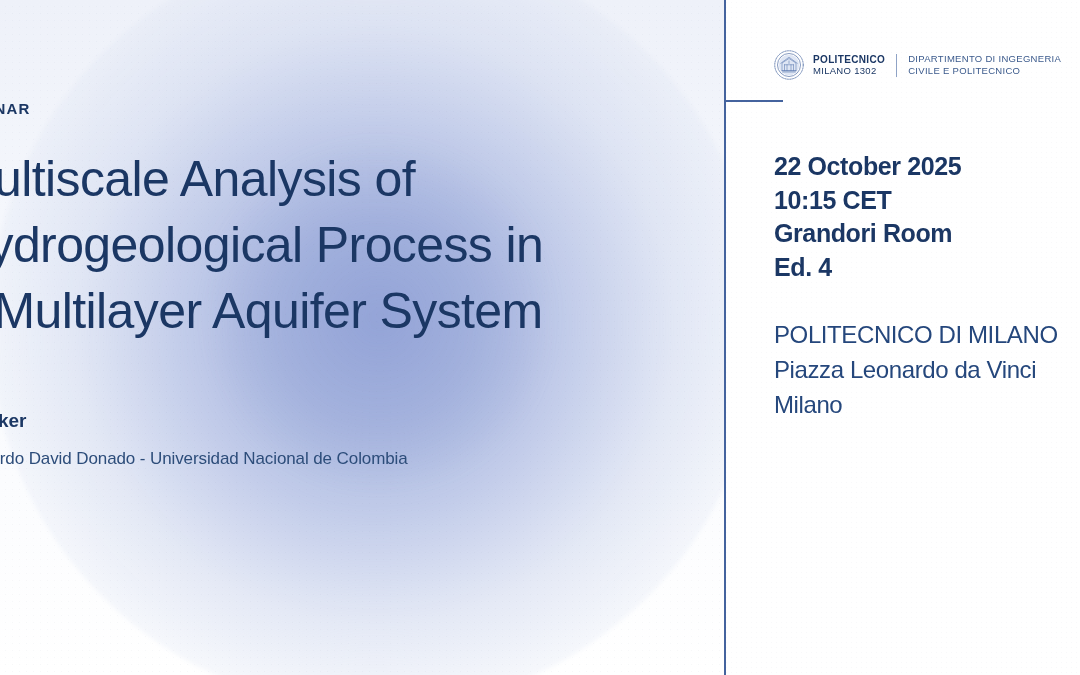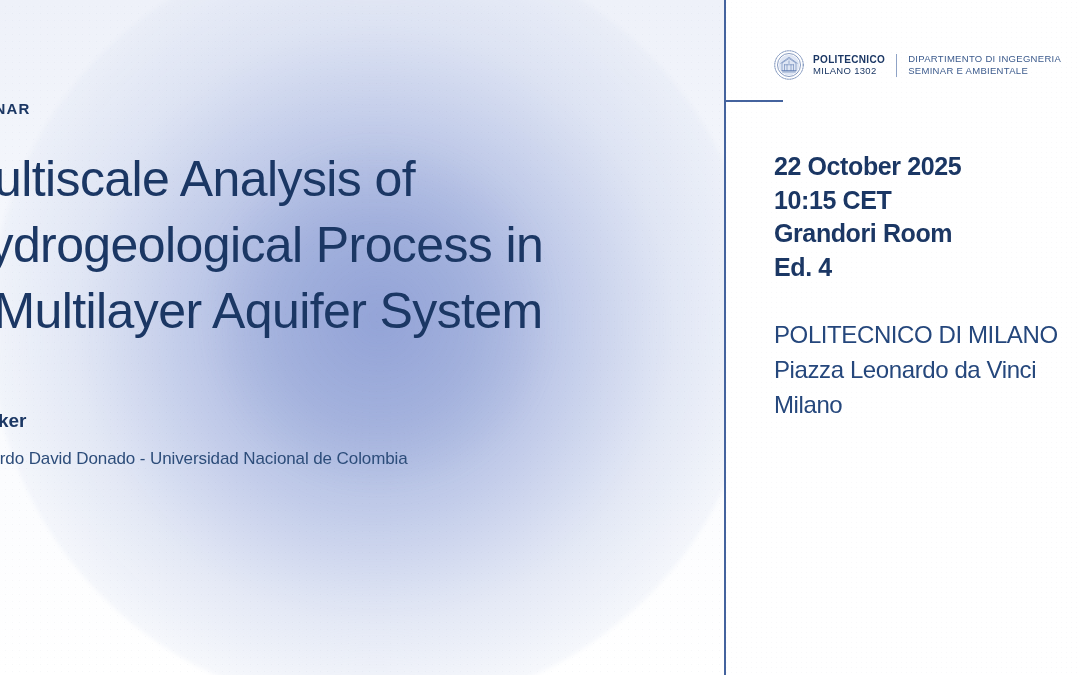--- a/index.html
+++ b/index.html
@@ -277,21 +277,21 @@
 
       <div id="logo-wordmark">
         <span class="w1">POLITECNICO</span>
         <span class="w2">MILANO 1302</span>
       </div>
 
       <div id="logo-divider"></div>
 
       <div id="logo-dept">
         <span>DIPARTIMENTO DI INGEGNERIA</span>
-        <span>SEMINAR E AMBIENTALE</span>
+        <span>CIVILE E POLITECNICO</span>
       </div>
     </div>
 
     <div id="event-details">
       <span>22 October 2025</span>
       <span>10:15 CET</span>
       <span>Grandori Room</span>
       <span>Ed. 4</span>
     </div>
 

